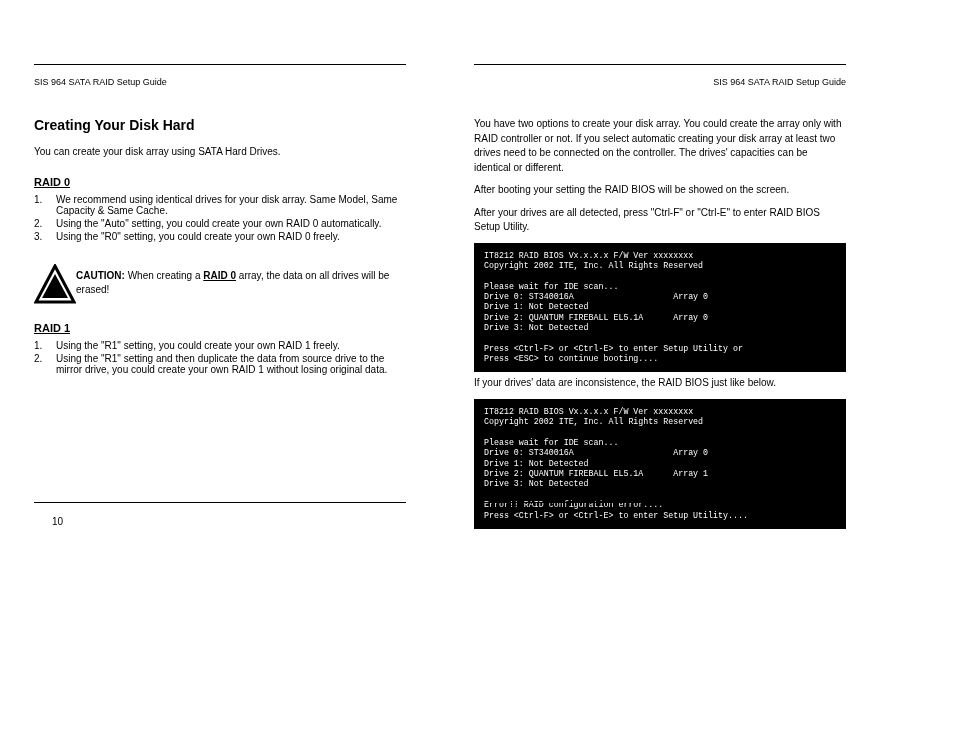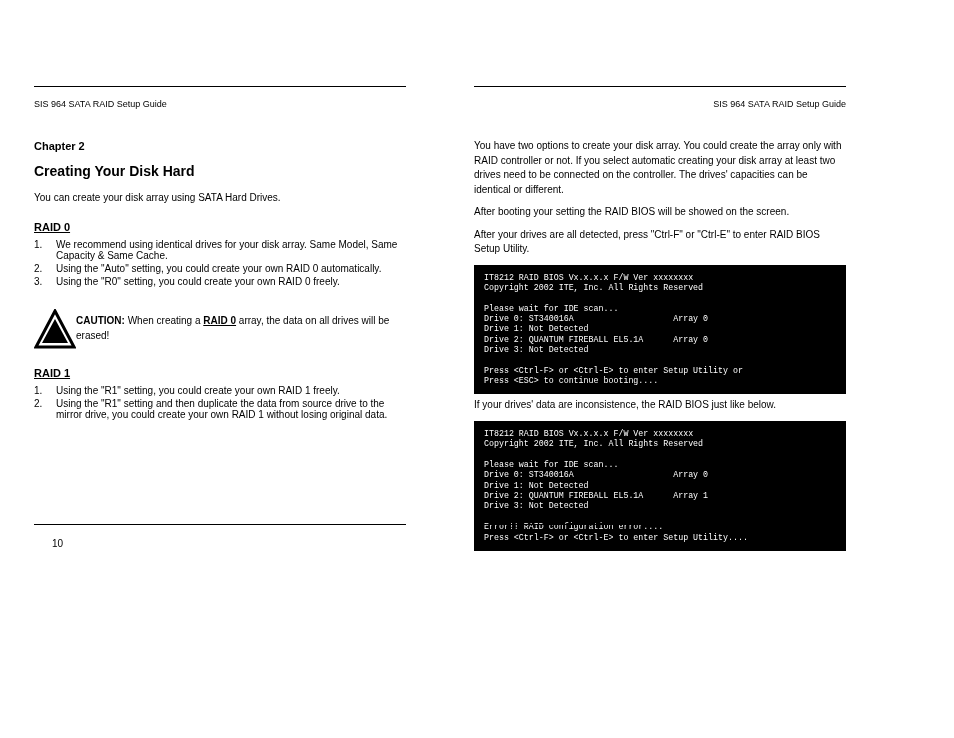--- a/index.html
+++ b/index.html
@@ -1,18 +1,18 @@
 <!DOCTYPE html>
 <html><head>
 <meta charset="utf-8">
 <style>
   * { margin: 0; padding: 0; box-sizing: border-box; }
   body { width: 954px; height: 738px; background: #fff; font-family: Arial, sans-serif; font-size: 10px; color: #000; }
   .page-wrap { display: flex; gap: 0; }
-  .col { width: 440px; padding: 36px 34px 30px 34px; position: relative; }
+  .col { width: 440px; padding: 14px 34px 30px 34px; position: relative; }
   .hr { border: none; border-top: 1.5px solid #000; margin: 50px 0 12px 0; }
   .chap-header { font-size: 9px; display: flex; justify-content: space-between; margin-bottom: 30px; }
   .section-title { font-size: 14px; font-weight: bold; margin: 0 0 12px 0; }
   .sub-title { font-size: 11px; font-weight: bold; margin: 16px 0 6px 0; }
   .body-text { font-size: 10px; line-height: 1.45; margin: 0 0 8px 0; }
   .step { display: flex; gap: 8px; margin: 2px 0; }
   .step-n { width: 14px; flex-shrink: 0; }
   .underline { text-decoration: underline; font-weight: bold; }
   .caution-row { display: flex; align-items: flex-end; gap: 0; margin: 22px 0 6px 0; }
   .caution-icon { flex-shrink: 0; }
@@ -28,21 +28,20 @@
 <body>
 
 <div class="page-wrap">
 
   <div class="col col-left">
     <hr class="hr">
     <div class="chap-header">
       <span>SIS 964 SATA RAID Setup Guide</span>
     </div>
 
-    <div class="body-text" style="font-weight:bold;font-size:11px;">Chapter 2</div>
     <div class="section-title">Creating Your Disk Hard</div>
     <div class="body-text">You can create your disk array using SATA Hard Drives.</div>
 
     <div class="sub-title"><span class="underline">RAID 0</span></div>
     <div class="step">
         <div class="step-n">1.</div>
         <div>We recommend using identical drives for your disk array. Same Model, Same Capacity &amp; Same Cache.</div>
       </div>
     <div class="step">
         <div class="step-n">2.</div>

